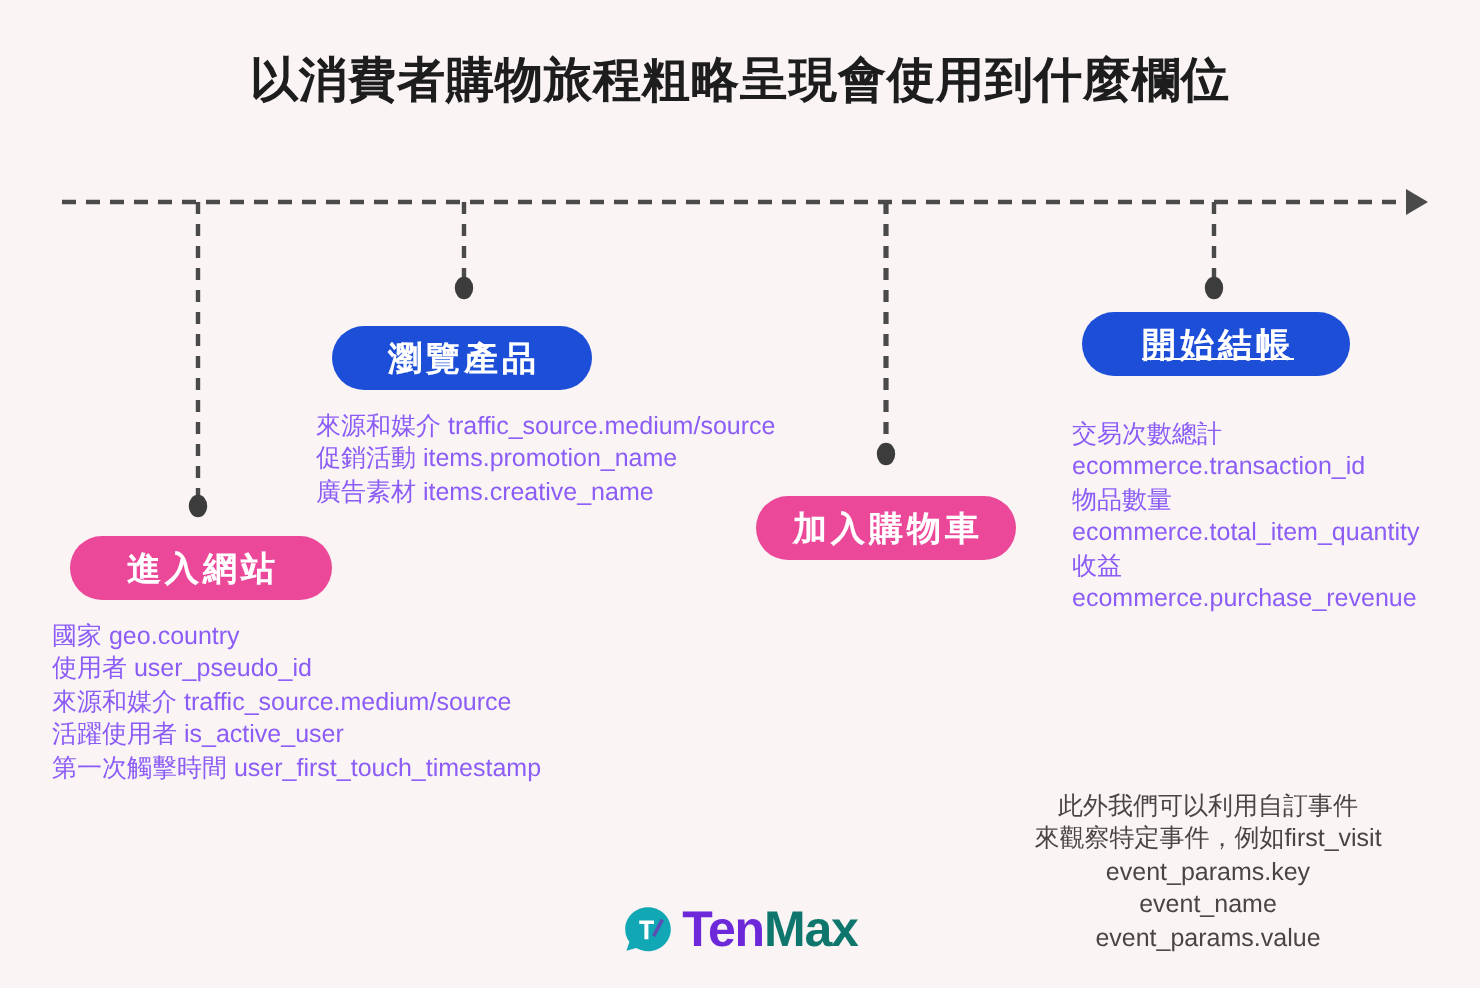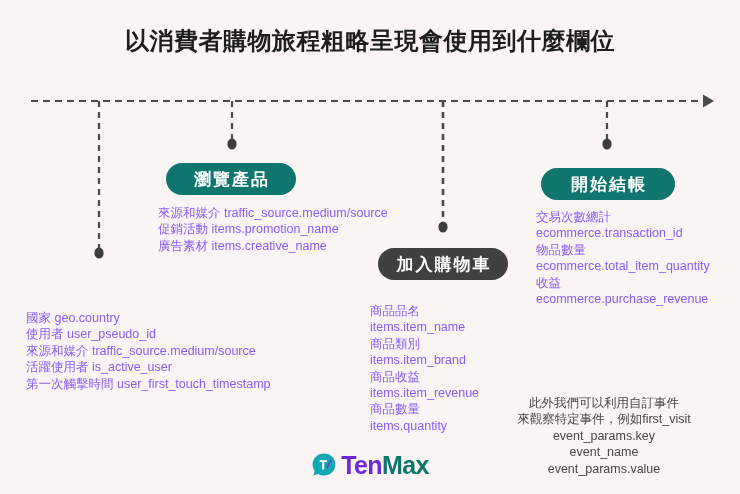--- a/index.html
+++ b/index.html
@@ -56,22 +56,22 @@
     align-items: center;
     justify-content: center;
     color: #ffffff;
     font-size: 17px;
     font-weight: bold;
     letter-spacing: 2px;
     text-indent: 2px;
     box-sizing: border-box;
     white-space: nowrap;
   }
-  .pill.teal   { background: #404040; }
-  .pill.purple { background: #0f766e; }
+  .pill.teal   { background: #ec4899; }
+  .pill.purple { background: #1d4ed8; }
 
   
   .fields {
     font-size: 12.5px;
     line-height: 16.4px;
     color: #8b5cf6;
     white-space: nowrap;
   }
   .fields .row { white-space: nowrap; }
   .fields .label { }
@@ -130,20 +130,21 @@
     <line x1="232" y1="101" x2="232" y2="139" stroke="#4a4a4a" stroke-width="2.2" stroke-dasharray="6 5"></line>
     <ellipse cx="232" cy="144" rx="4.6" ry="5.6" fill="#3c3c3c"></ellipse>
 
     <line x1="443" y1="101" x2="443" y2="222" stroke="#4a4a4a" stroke-width="2.6" stroke-dasharray="6 5"></line>
     <ellipse cx="443" cy="227" rx="4.6" ry="5.6" fill="#3c3c3c"></ellipse>
 
     <line x1="607" y1="101" x2="607" y2="139" stroke="#4a4a4a" stroke-width="2.2" stroke-dasharray="6 5"></line>
     <ellipse cx="607" cy="144" rx="4.6" ry="5.6" fill="#3c3c3c"></ellipse>
   </svg>
 
+  <div class="abs pill teal" style="left:35px; top:268px; width:131px;">進入網站</div>
 
   <div class="abs fields" style="left:26px; top:310px;">
     <div class="row">
       <span class="label">國家 </span>
       <span class="key">geo.country</span>
     </div>
     <div class="row">
       <span class="label">使用者 </span>
       <span class="key">user_pseudo_id</span>
     </div>
@@ -173,32 +174,22 @@
       <span class="key">items.promotion_name</span>
     </div>
     <div class="row">
       <span class="label">廣告素材 </span>
       <span class="key">items.creative_name</span>
     </div>
   </div>
 
   <div class="abs pill teal" style="left:378px; top:248px; width:130px;">加入購物車</div>
 
-  <div class="abs fields stacked" style="left:370px; top:303px;">
-    <div class="row">商品品名</div>
-    <div class="row">items.item_name</div>
-    <div class="row">商品類別</div>
-    <div class="row">items.item_brand</div>
-    <div class="row">商品收益</div>
-    <div class="row">items.item_revenue</div>
-    <div class="row">商品數量</div>
-    <div class="row">items.quantity</div>
-  </div>
-
-  <div class="abs pill purple" style="left:541px; top:168px; width:134px;">開始結帳</div>
+
+  <div class="abs pill purple" style="left:541px; top:156px; width:134px;text-decoration:underline;">開始結帳</div>
 
   <div class="abs fields stacked" style="left:536px; top:209px;">
     <div class="row">交易次數總計</div>
     <div class="row">ecommerce.transaction_id</div>
     <div class="row">物品數量</div>
     <div class="row">ecommerce.total_item_quantity</div>
     <div class="row">收益</div>
     <div class="row">ecommerce.purchase_revenue</div>
   </div>
 

